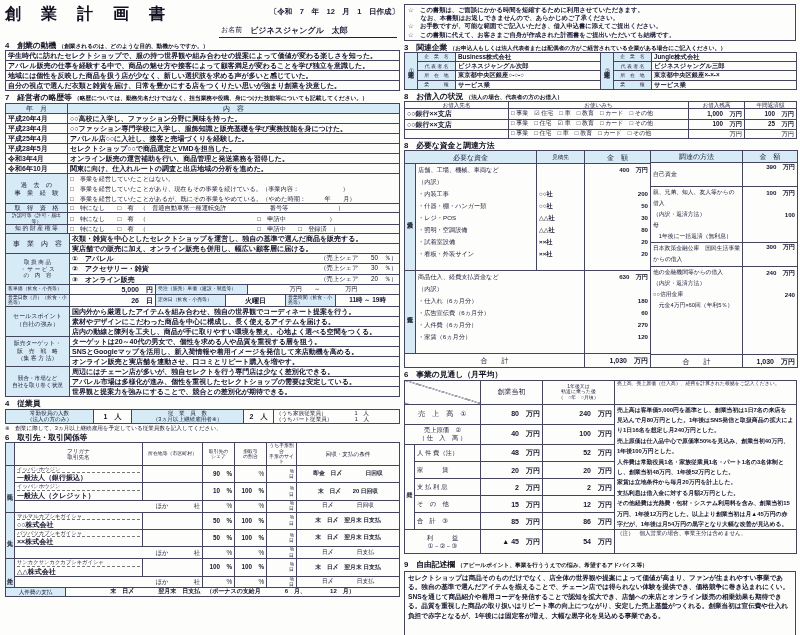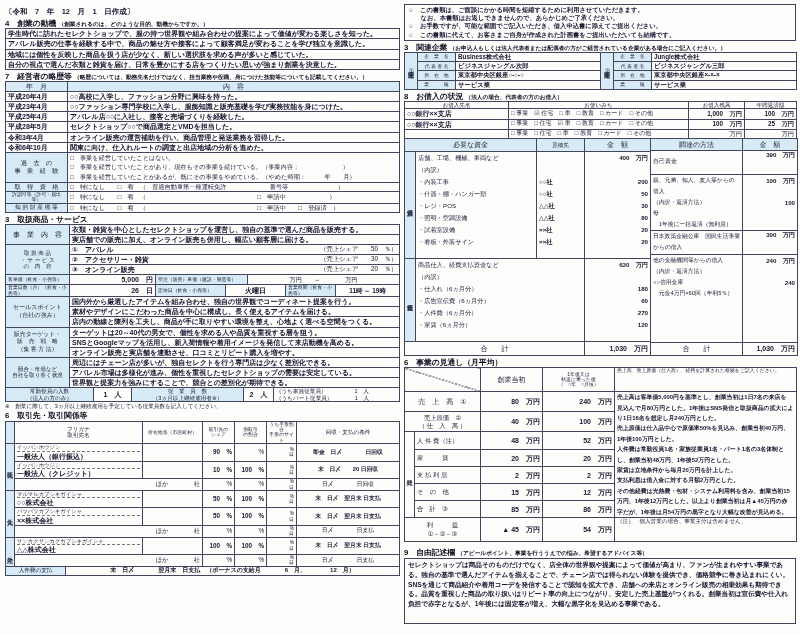--- a/index.html
+++ b/index.html
@@ -35,21 +35,28 @@
   .s8wrap{display:flex;align-items:stretch;}
   .freebox{border:1px solid #44445f;min-height:62px;padding:1px 3px;font-size:6.6px;line-height:1.45;font-weight:bold;color:#15152d;}
 </style>
 </head>
 <body>
 
 <div class="page">
 
   <div class="colL">
     <div class="hrow">
+      <div class="title">創　業　計　画　書</div>
       <div class="date">〔令和　7　年　12　月　1　日作成〕</div>
+    </div>
+    <div class="nameline">
+      <span class="inner">
+        <span class="lbl">お名前</span>
+        <span class="val">ビジネスジャングル　太郎</span>
+      </span>
     </div>
 
     <div class="sec">
       <span>4　創業の動機</span> <span class="nt">（創業されるのは、どのような目的、動機からですか。）</span>
     </div>
     <table>
       <colgroup>
           <col style="width:394px">
         </colgroup>
       <tbody>
@@ -120,21 +127,20 @@
         <td class="sh ct xxs">許認可等（許可・届出等）</td>
         <td class="nw" style="font-size:6.2px">□　特になし　　□　有　（　　　　　　　　　　　　　　　　　　□　申請中　　　　　　　）</td>
       </tr>
       <tr>
         <td class="sh ct" style="font-size:5.8px">知 的 財 産 権 等</td>
         <td class="nw" style="font-size:6.2px">□　特になし　　□　有　（　　　　　　　　　　　　　　　　　　□　申請中　　□　登録済　）</td>
       </tr>
     </tbody>
       </table>
 
-    <div class="sec"><span>3　取扱商品・サービス</span></div>
     <table>
       <colgroup>
           <col style="width:64px">
           <col style="width:330px">
         </colgroup>
       <tbody>
           <tr>
         <td class="sh ct" rowspan="2">事　業　内　容</td>
         <td class="b nw">衣類・雑貨を中心としたセレクトショップを運営し、独自の基準で選んだ商品を販売する。</td>
       </tr>
@@ -242,20 +248,21 @@
       </tr>
       <tr>
             <td class="b nw">アパレル市場は多様化が進み、個性を重視したセレクトショップの需要は安定している。</td>
           </tr>
       <tr>
             <td class="b nw">世界観と提案力を強みにすることで、競合との差別化が期待できる。</td>
           </tr>
     </tbody>
       </table>
 
+    <div class="sec"><span>4　従業員</span></div>
     <table>
       <colgroup>
           <col style="width:88px">
           <col style="width:38px">
           <col style="width:112px">
           <col style="width:30px">
           <col style="width:126px">
         </colgroup>
       <tbody>
           <tr>
@@ -500,20 +507,21 @@
       </tr>
       <tr>
         <td class="b nw"></td>
         <td class="nw" style="font-size:6px">□ 事業　□ 住宅　□ 車　□ 教育　□ カード　□ その他</td>
         <td class="rt nw" style="font-size:6.3px">万円</td>
         <td class="rt nw" style="font-size:6.3px">万円</td>
       </tr>
     </tbody>
       </table>
 
+    <div class="sec"><span>8　必要な資金と調達方法</span></div>
     <div class="s8wrap">
       <table style="width:246px">
         <colgroup>
             <col style="width:11px">
             <col style="width:121px">
             <col style="width:48px">
             <col style="width:66px">
           </colgroup>
         <tbody>
             <tr style="height:12px">

